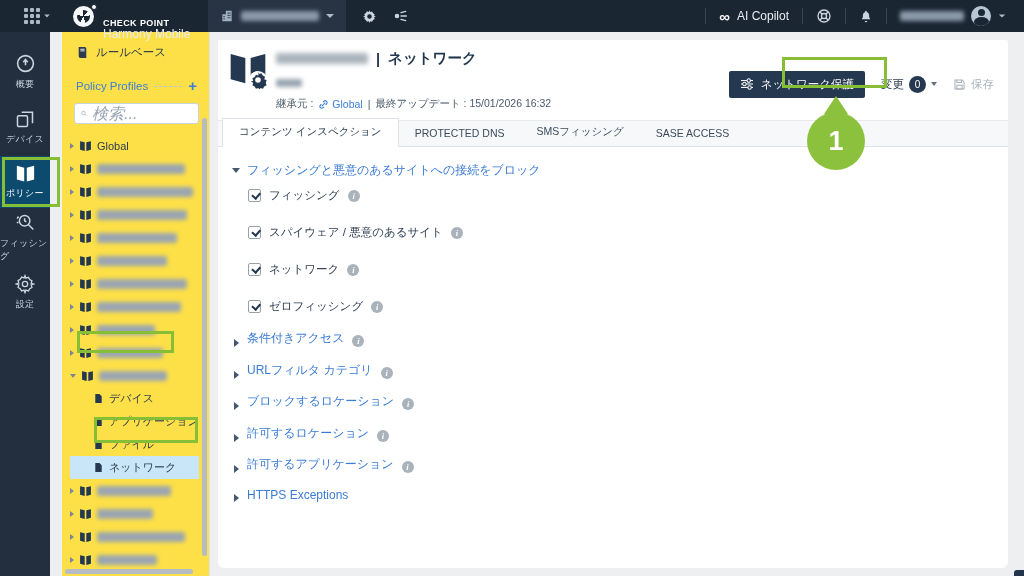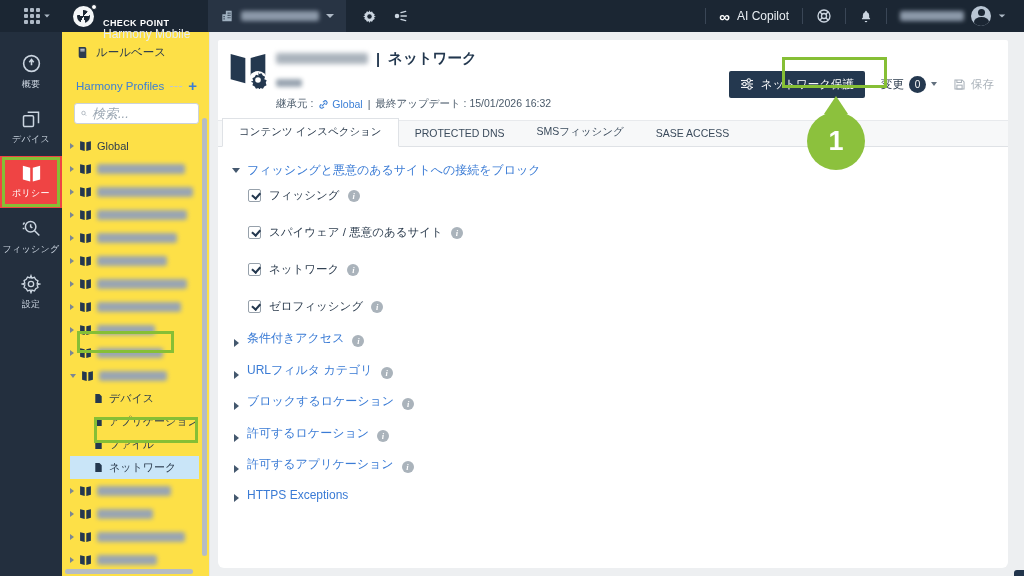--- a/index.html
+++ b/index.html
@@ -26,39 +26,39 @@
   .ticon { margin-left:16px; display:flex; align-items:center; cursor:pointer; }
   .topbar-right { margin-left:auto; display:flex; align-items:center; gap:13px; padding-right:18px; }
   .vsep { width:1px; height:16px; background:#3a4656; }
   .copilot { display:flex; align-items:center; gap:7px; font-size:12px; color:#e8edf2; cursor:pointer; }
   .inf { font-size:15px; font-weight:bold; color:#fff; }
   .avatar { width:20px; height:20px; border-radius:50%; background:#b9c6d4; position:relative; overflow:hidden; }
   .avatar:before { content:""; position:absolute; top:3px; left:6.5px; width:7px; height:7px; border-radius:50%; background:#1b2633; }
   .avatar:after { content:""; position:absolute; top:11px; left:2.5px; width:15px; height:10px; border-radius:50%; background:#1b2633; }
 
   
-  .rail { position:absolute; top:32px; left:0; width:62px; bottom:0; background:#232f3e; z-index:4;
+  .rail { position:absolute; top:32px; left:0; width:50px; bottom:0; background:#232f3e; z-index:4;
           display:flex; flex-direction:column; align-items:stretch; padding-top:14px; }
   .rail-item { height:52px; margin-bottom:3px; display:flex; flex-direction:column; align-items:center; justify-content:center;
                gap:4px; color:#cbd5e0; cursor:pointer; }
   .rail-item .rlabel { font-size:9px; letter-spacing:.3px; }
-  .rail-item.selected { background:#ef4444; color:#fff; }
+  .rail-item.selected { background:#0c4a6e; color:#fff; }
   .rail-item svg { display:block; }
 
   
   .sidebar { position:absolute; top:32px; left:62px; width:148px; bottom:0; background:#fde047; z-index:3;
              border-right:1px solid #e2e5e8; }
   .sb-rulebase { display:flex; align-items:center; gap:7px; padding:13px 12px 10px 14px; font-size:11.5px; color:#2c3c4e; cursor:pointer; }
   .sb-profiles { display:flex; align-items:center; gap:6px; padding:8px 12px 6px 14px; }
   .sb-profiles .plabel { color:#3b7fd6; font-size:11.5px; white-space:nowrap; cursor:pointer; }
   .sb-profiles .dashes { flex:1; border-top:1px dashed #b9c6d6; margin-top:2px; }
   .sb-profiles .plus { color:#3b7fd6; font-size:15px; font-weight:bold; line-height:1; cursor:pointer; }
   .sb-search { margin:4px 10px 8px 12px; height:21px; border:1px solid #ccd2d9; border-radius:3px;
                display:flex; align-items:center; gap:5px; padding:0 6px; background:#fff; }
-  .sb-search input { border:none; outline:none; width:100px; font-size:13px; font-style:italic; color:#5a6775; background:transparent; }
+  .sb-search input { border:none; outline:none; width:100px; font-size:16px; font-style:italic; color:#5a6775; background:transparent; }
   .sb-search input::placeholder { color:#9aa6b2; font-style:italic; }
   .tree { padding:2px 0 0 8px; }
   .trow { display:flex; align-items:center; gap:5px; height:23px; cursor:pointer; font-size:11px; color:#2c3c4e; }
   .trow .tri-r { width:0; height:0; border-left:4px solid #7b8794; border-top:3.5px solid transparent; border-bottom:3.5px solid transparent; flex:none; }
   .trow .tri-d { width:0; height:0; border-top:4px solid #7b8794; border-left:3.5px solid transparent; border-right:3.5px solid transparent; flex:none; }
   .trow svg { flex:none; }
   .trow.child { padding-left:23px; }
   .trow.selrow { background:#c9e5f8; margin-right:10px; }
   .vscroll { position:absolute; right:2px; top:86px; width:5px; height:438px; background:#b6bcc3; border-radius:3px; }
   .hscroll { position:absolute; left:3px; bottom:2px; width:128px; height:5px; background:#b6bcc3; border-radius:3px; }
@@ -232,21 +232,21 @@
 
 <aside class="sidebar">
   <div class="sb-rulebase">
     <svg width="13" height="13" viewBox="0 0 24 24">
       <path d="M5 2h11a3 3 0 013 3v17H8a3 3 0 01-3-3zM5 17h14" fill="#2c3c4e"></path>
       <path d="M8 6h8M8 9h8" stroke="#fff" stroke-width="1.6"></path>
     </svg>
     <span>ルールベース</span>
   </div>
   <div class="sb-profiles">
-    <span class="plabel">Harmony Profiles</span>
+    <span class="plabel">Policy Profiles</span>
     <span class="dashes"></span>
     <span class="plus">+</span>
   </div>
   <div class="sb-search">
     <svg width="11" height="11" viewBox="0 0 24 24" fill="none" stroke="#8a96a2" stroke-width="2.4">
       <circle cx="10" cy="10" r="7"></circle>
         <line x1="15.5" y1="15.5" x2="21" y2="21"></line>
     </svg>
     <input type="text" placeholder="検索..." style="">
   </div>

